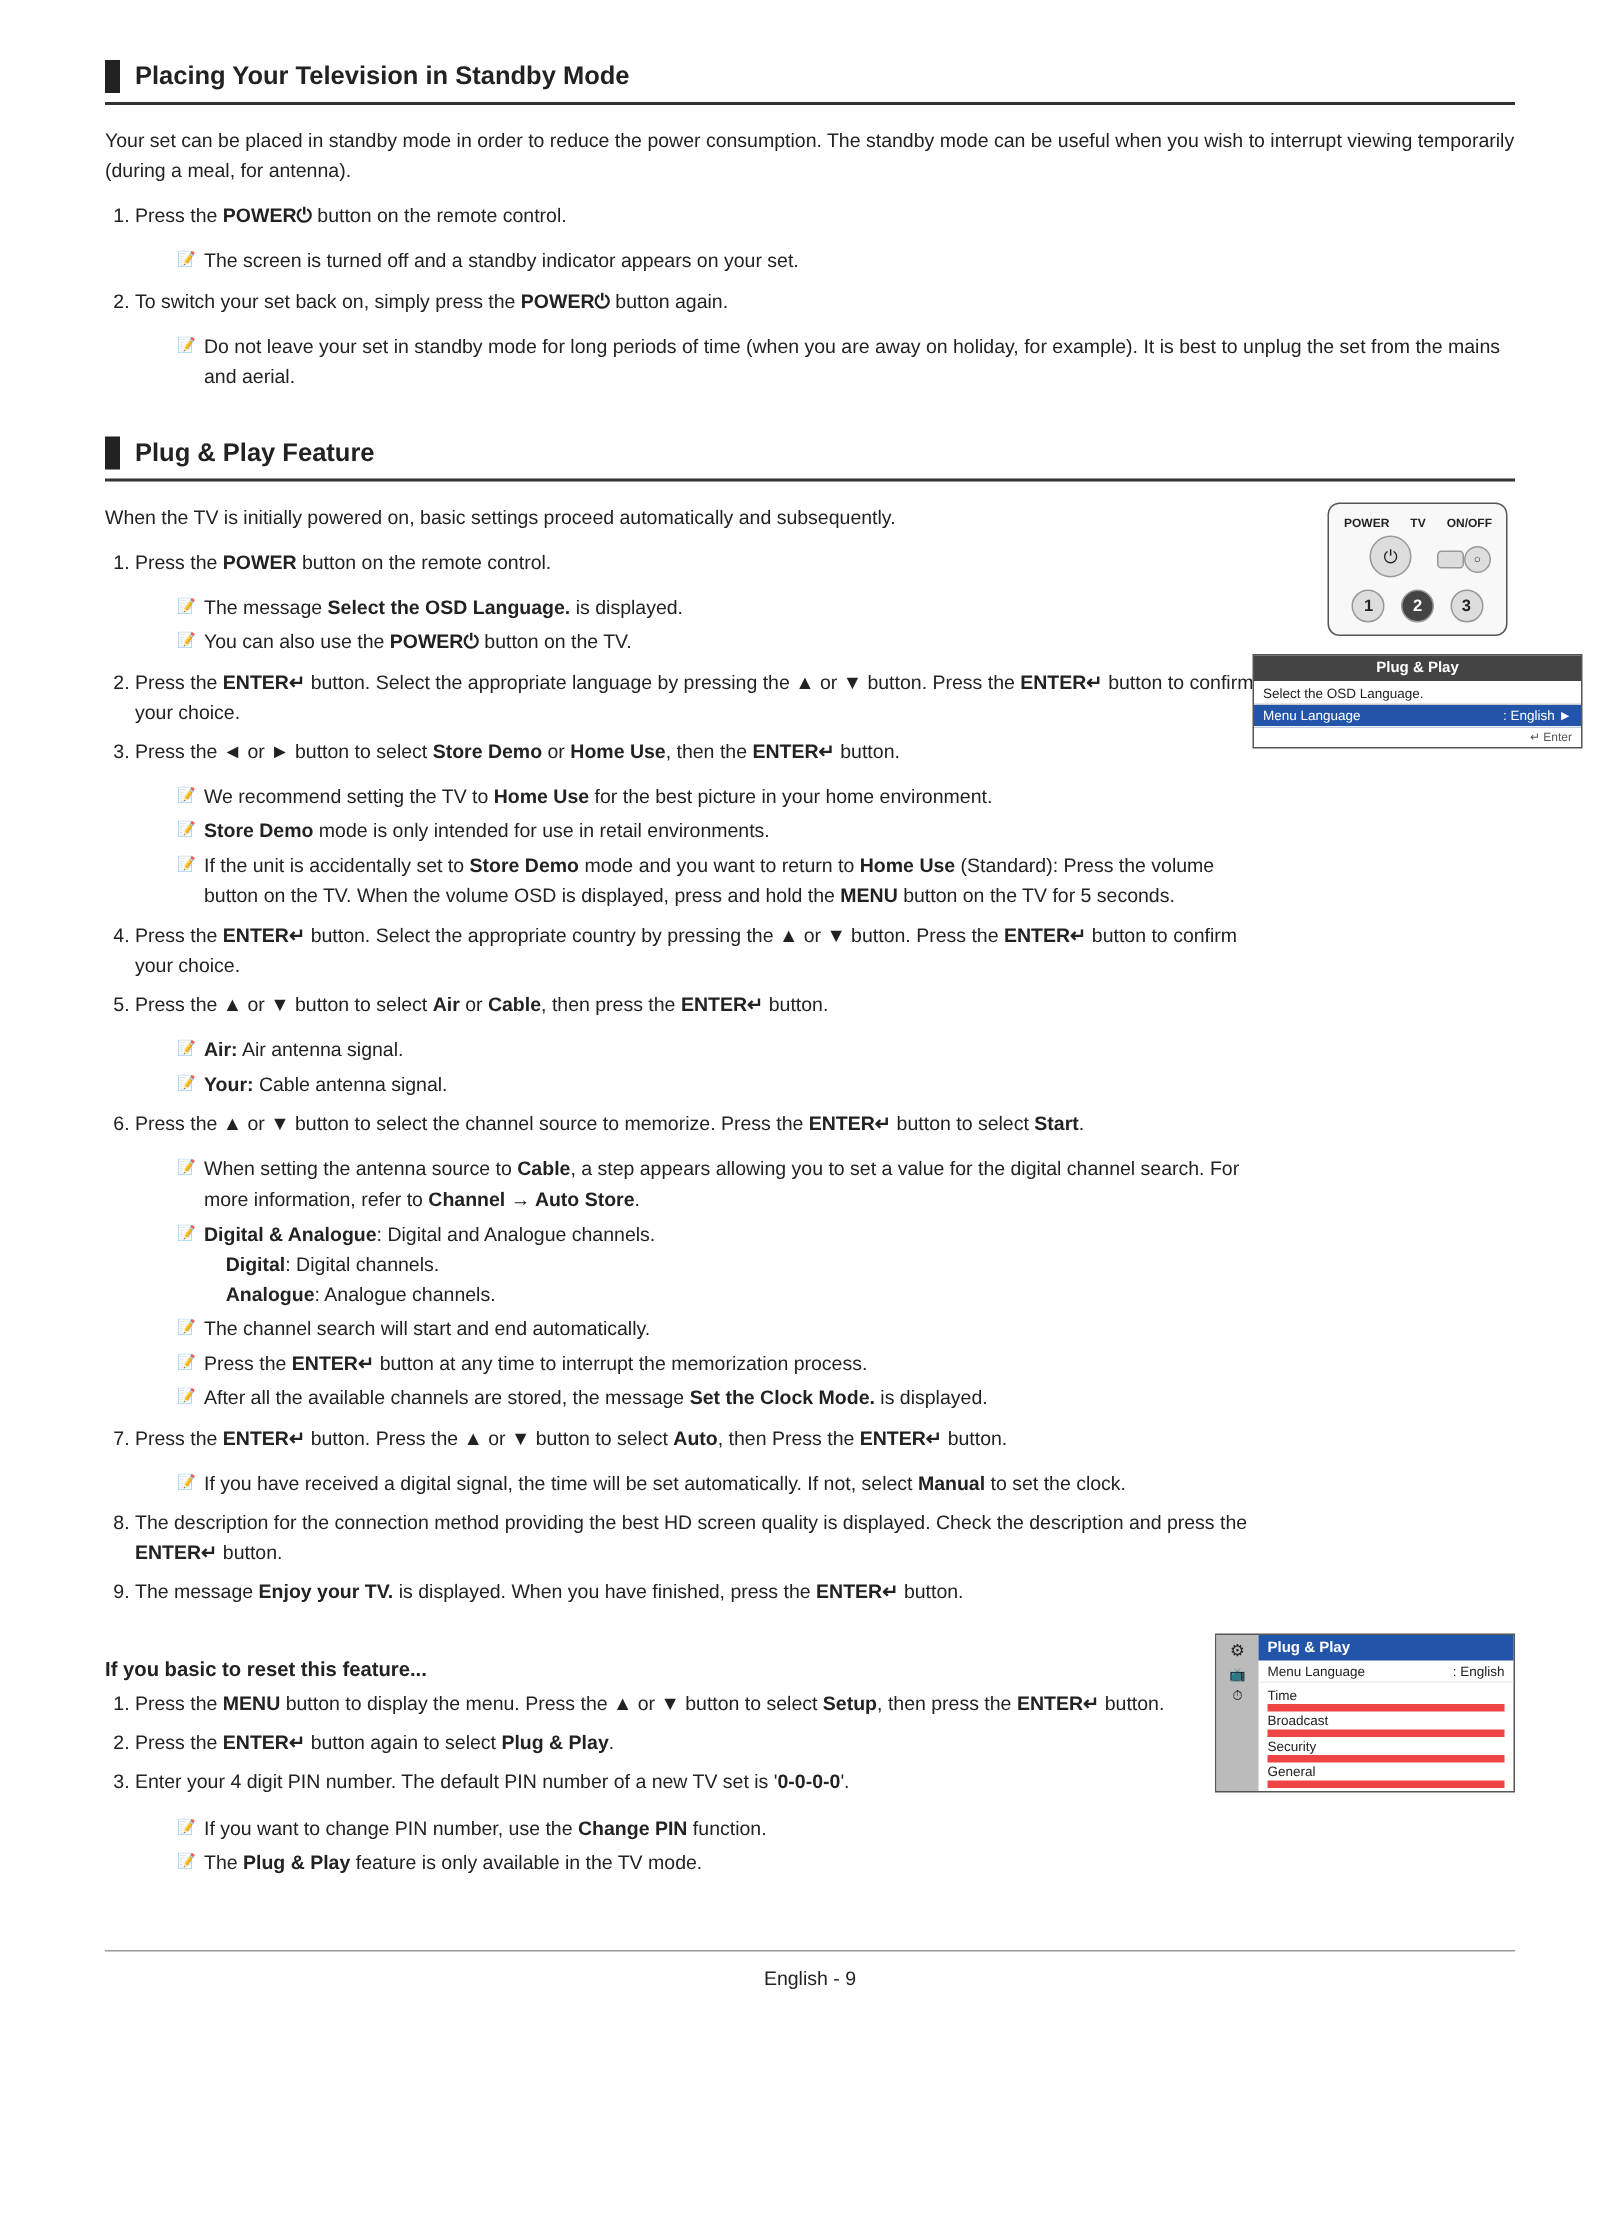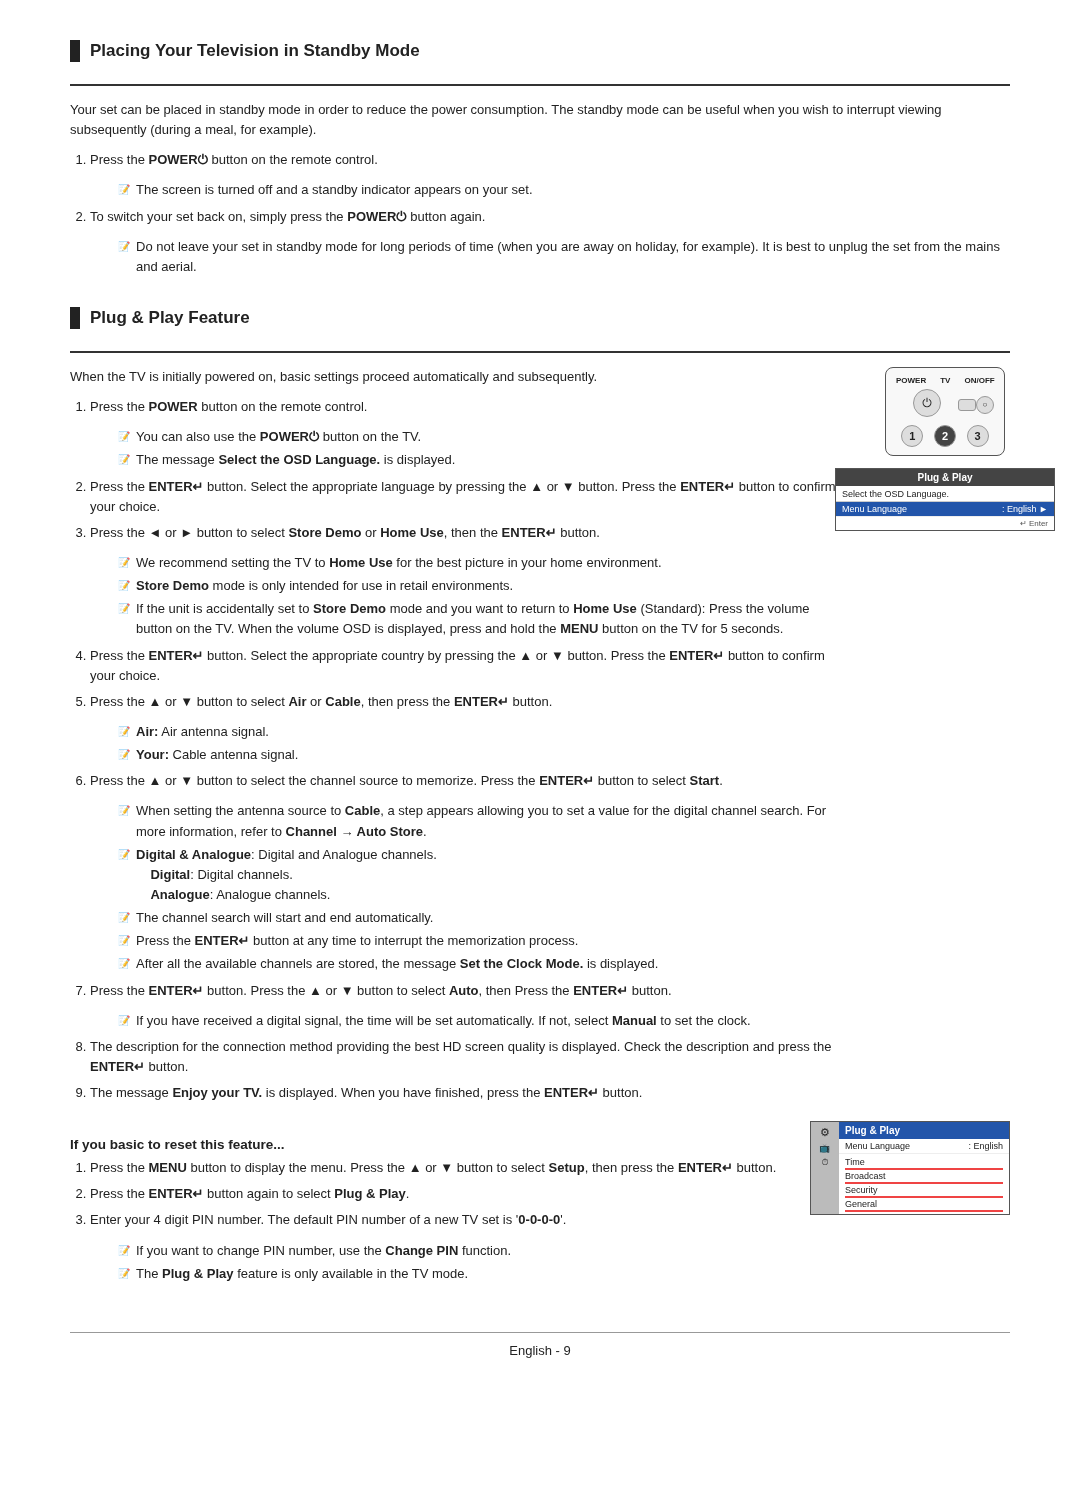--- a/index.html
+++ b/index.html
@@ -10,21 +10,21 @@
       color: #222;
       width: 1080px;
       min-height: 1488px;
       padding: 40px 70px 60px 70px;
     }
 
     .section-title {
       font-size: 17px;
       font-weight: bold;
       border-bottom: 2px solid #333;
-      padding-bottom: 22px;
+      padding-bottom: 6px;
       margin-bottom: 14px;
       display: flex;
       align-items: center;
       gap: 10px;
     }
     .section-title-bar {
       display: inline-block;
       width: 10px;
       height: 22px;
       background: #222;
@@ -240,21 +240,21 @@
       padding: 2px 6px;
       font-size: 9px;
       border-bottom: 1px solid #eee;
     }
     .setup-right-items {
       padding: 2px 6px;
     }
     .setup-right-item {
       font-size: 9px;
       padding: 1px 0;
-      border-bottom: 2px solid #ef4444;
+      border-bottom: 5px solid #ef4444;
     }
 
     .sub-heading {
       font-weight: bold;
       font-size: 13.5px;
       margin-top: 16px;
       margin-bottom: 6px;
     }
 
     .page-footer {
@@ -269,21 +269,21 @@
     }
   </style>
 </head>
 <body>
 
 <div class="section">
   <div class="section-title">
     <span class="section-title-bar"></span>
     <span>Placing Your Television in Standby Mode</span>
   </div>
-  <p class="intro-text">Your set can be placed in standby mode in order to reduce the power consumption. The standby mode can be useful when you wish to interrupt viewing subsequently (during a meal, for example).</p>
+  <p class="intro-text">Your set can be placed in standby mode in order to reduce the power consumption. The standby mode can be useful when you wish to interrupt viewing temporarily (during a meal, for antenna).</p>
   <ol class="main-list">
     <li>
       Press the <b>POWER⏻</b> button on the remote control.
       <ul class="note-list">
         <li>The screen is turned off and a standby indicator appears on your set.</li>
       </ul>
     </li>
     <li>
       To switch your set back on, simply press the <b>POWER⏻</b> button again.
       <ul class="note-list">
@@ -300,22 +300,22 @@
   </div>
 
   <div class="plug-play-section">
     <div class="plug-play-content">
       <p class="intro-text">When the TV is initially powered on, basic settings proceed automatically and subsequently.</p>
       <ol class="main-list">
 
         <li>
           Press the <b>POWER</b> button on the remote control.
           <ul class="note-list">
+            <li>The message <b>Select the OSD Language.</b> is displayed.</li>
             <li>You can also use the <b>POWER⏻</b> button on the TV.</li>
-            <li>The message <b>Select the OSD Language.</b> is displayed.</li>
           </ul>
         </li>
 
         <li>
           Press the <b>ENTER↵</b> button. Select the appropriate language by pressing the ▲ or ▼ button. Press the <b>ENTER↵</b> button to confirm your choice.
         </li>
 
         <li>
           Press the ◄ or ► button to select <b>Store Demo</b> or <b>Home Use</b>, then the <b>ENTER↵</b> button.
           <ul class="note-list">

